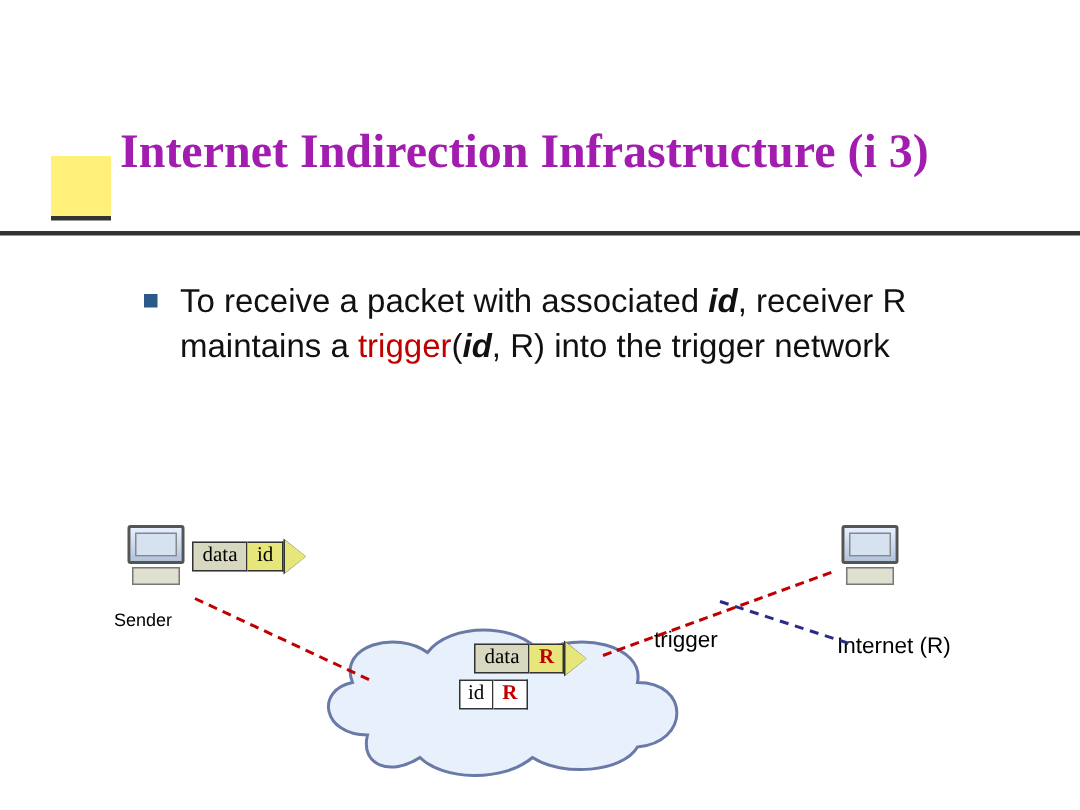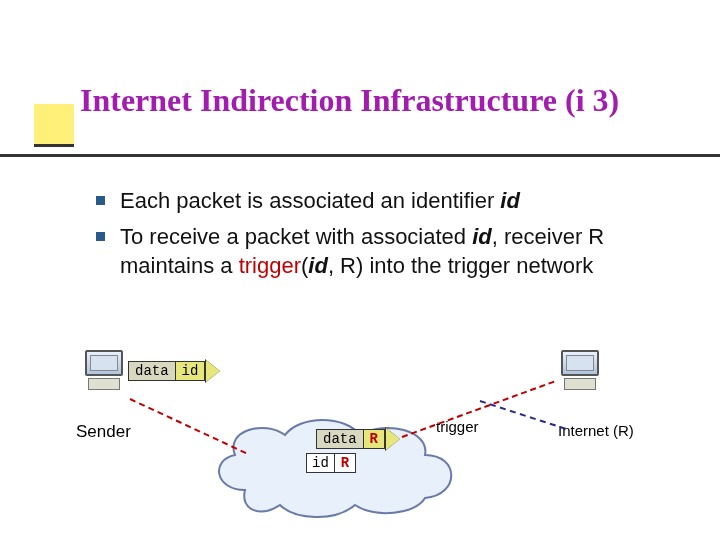--- a/index.html
+++ b/index.html
@@ -105,22 +105,22 @@
     width: 32px;
     height: 12px;
     background:#e0e0d0;
     border:1px solid #777;
     margin:2px auto 0;
   }
   .sender { left: 82px; top: 0; }
   .receiver { left: 558px; top: 0; }
   .sender-label {
     position: absolute;
-    left: 76px; top: 72px;
-    font-size: 17px;
+    left: 76px; top: 56px;
+    font-size: 12px;
   }
   .receiver-label {
     position: absolute;
     left: 558px; top: 72px;
     font-size: 15px;
   }
   .trigger-label {
     position:absolute;
     left: 436px; top: 68px;
     font-size:15px;
@@ -130,21 +130,21 @@
     left: 205px; top: 60px;
     width: 260px; height: 110px;
   }
   .cloud svg { width:100%; height:100%; }
   .arrow-tag {
     position:absolute;
     height:22px;
     display:flex;
     align-items:center;
     font-size:14px;
-    font-family: Liberation Mono, monospace;
+    font-family: Liberation Serif, serif;
   }
   .arrow-tag .box {
     background:#d8d8c0;
     border:1px solid #333;
     padding:1px 6px;
   }
   .arrow-tag .tri {
     width:0;height:0;
     border-top:11px solid transparent;
     border-bottom:11px solid transparent;
@@ -178,23 +178,20 @@
 <body>
 
 <div class="corner-accent"></div>
 <div class="hr-short"></div>
 <div class="hr-main"></div>
 
 <h1 class="title">Internet Indirection Infrastructure (i 3)</h1>
 
 <ul class="bullets">
   <li>
-    <span>Each packet is associated an identifier </span><em class="id">id</em>
-  </li>
-  <li>
     <span>To receive a packet with associated </span><em class="id">id</em><span>, receiver R maintains a </span><span class="trigger">trigger</span><span>(</span><em class="id">id</em><span>, R) into the trigger network</span>
   </li>
 </ul>
 
 <div class="diagram">
 
   <div class="computer sender">
     <div class="monitor"></div>
       <div class="tower"></div>
   </div>

